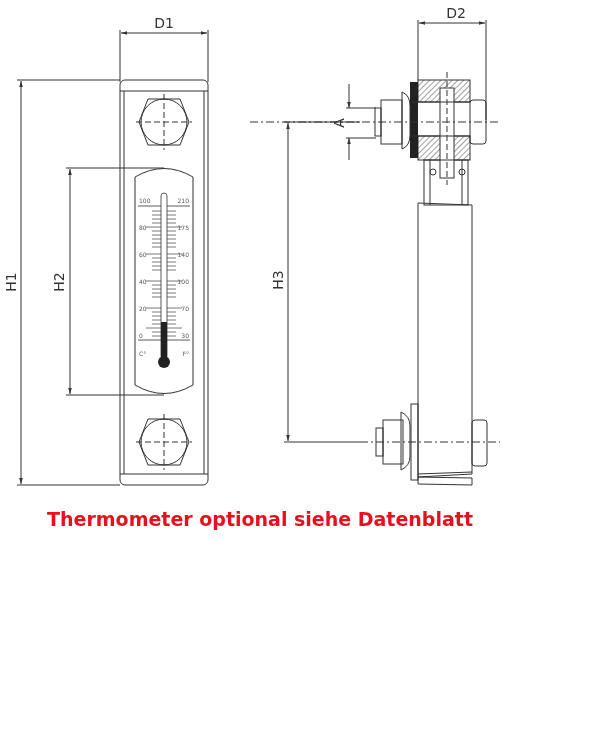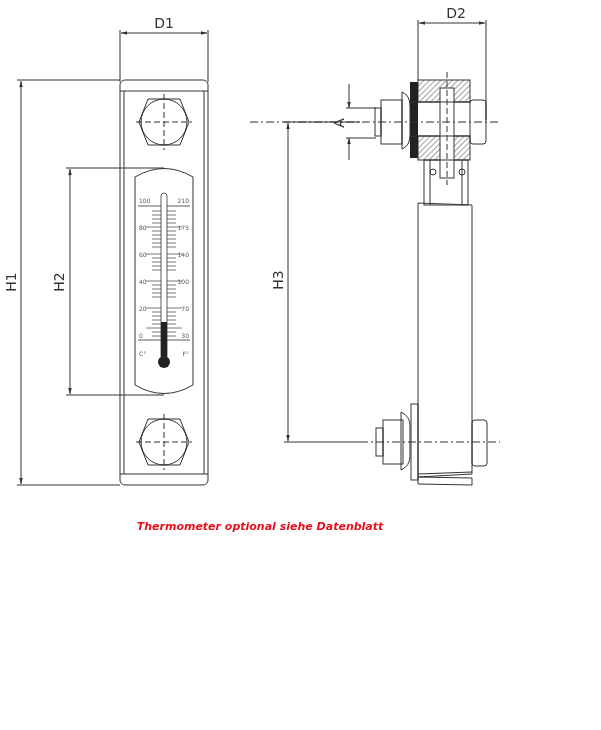--- a/index.html
+++ b/index.html
@@ -1,20 +1,20 @@
 <!DOCTYPE html>
 <html><head>
 <meta charset="utf-8">
 <style>
   html,body{margin:0;padding:0;background:#ffffff;}
   body{width:601px;height:730px;position:relative;overflow:hidden;font-family:"Liberation Sans",sans-serif;}
   svg{position:absolute;left:0;top:0;}
   .dim{font-family:"DejaVu Sans",sans-serif;font-size:14px;fill:#333;}
   .sc{font-family:"DejaVu Sans",sans-serif;font-size:6px;fill:#555;}
-  .note{position:absolute;left:0;width:520px;top:520px;text-align:center;color:#e8101e;font-family:"DejaVu Sans",sans-serif;font-weight:bold;font-style:italic;font-size:11px;}
+  .note{position:absolute;left:0;width:520px;top:508px;text-align:center;color:#e8101e;font-family:"DejaVu Sans",sans-serif;font-weight:bold;font-size:19px;}
 </style>
 </head>
 <body>
 
 <svg width="601" height="730" viewBox="0 0 601 730" fill="none" stroke="#333" stroke-width="1">
   <defs>
     <marker id="ar" viewBox="0 0 10 10" refX="10" refY="5" markerWidth="8" markerHeight="6" orient="auto-start-reverse">
       <path d="M0,2 L10,5 L0,8 z" fill="#333" stroke="none"></path>
     </marker>
     <pattern id="hatch" width="4" height="4" patternUnits="userSpaceOnUse" patternTransform="rotate(45)">

